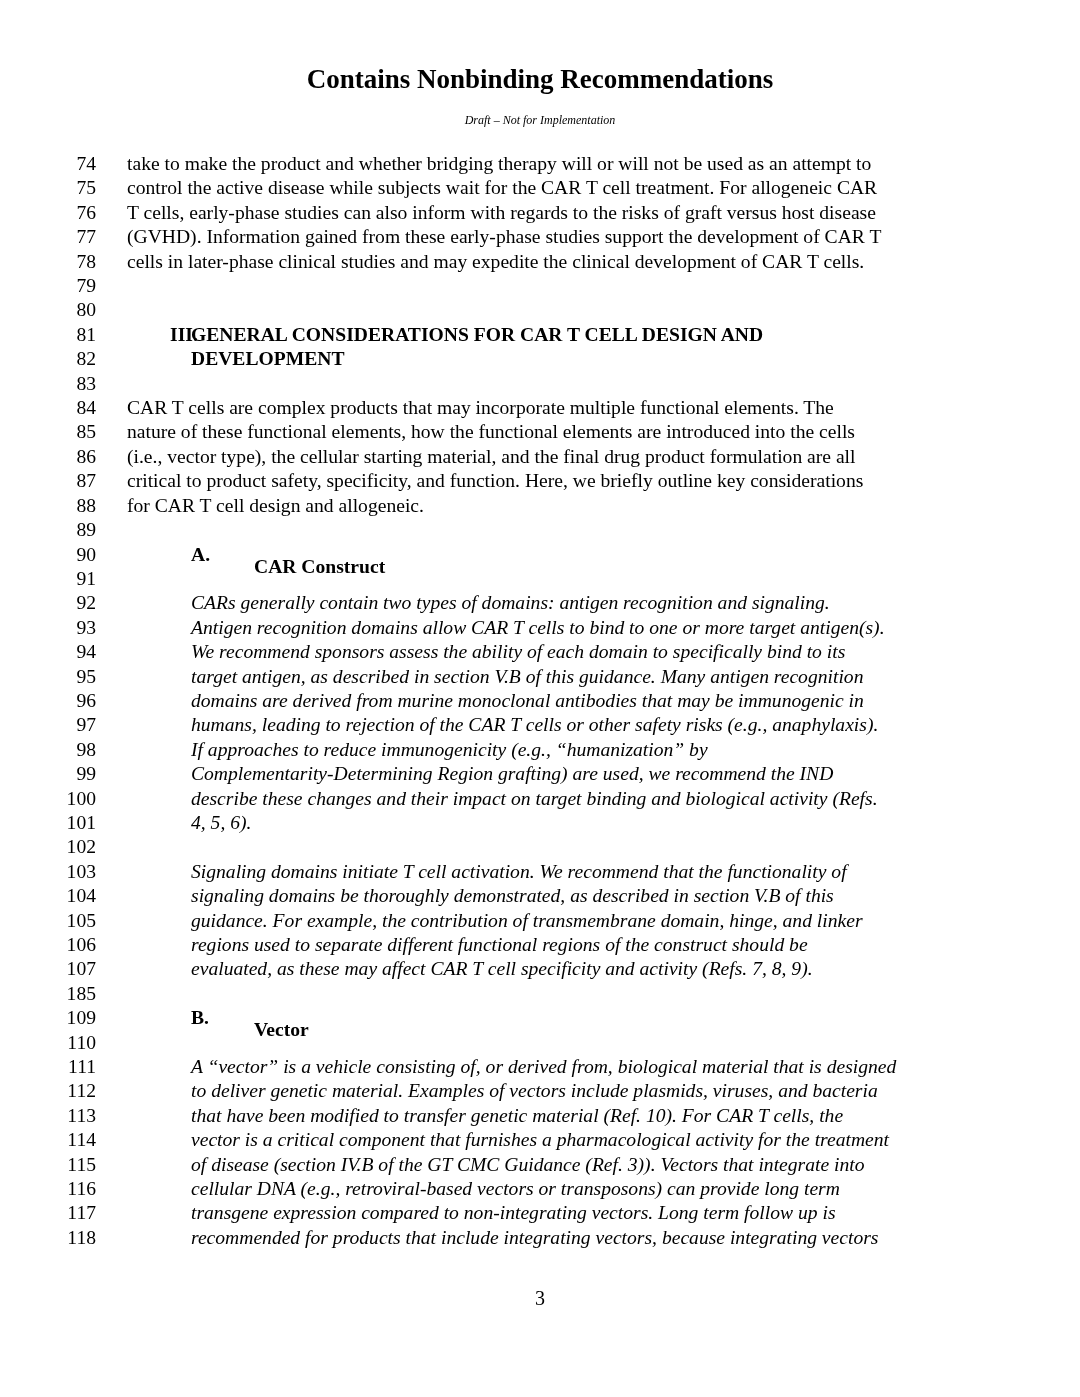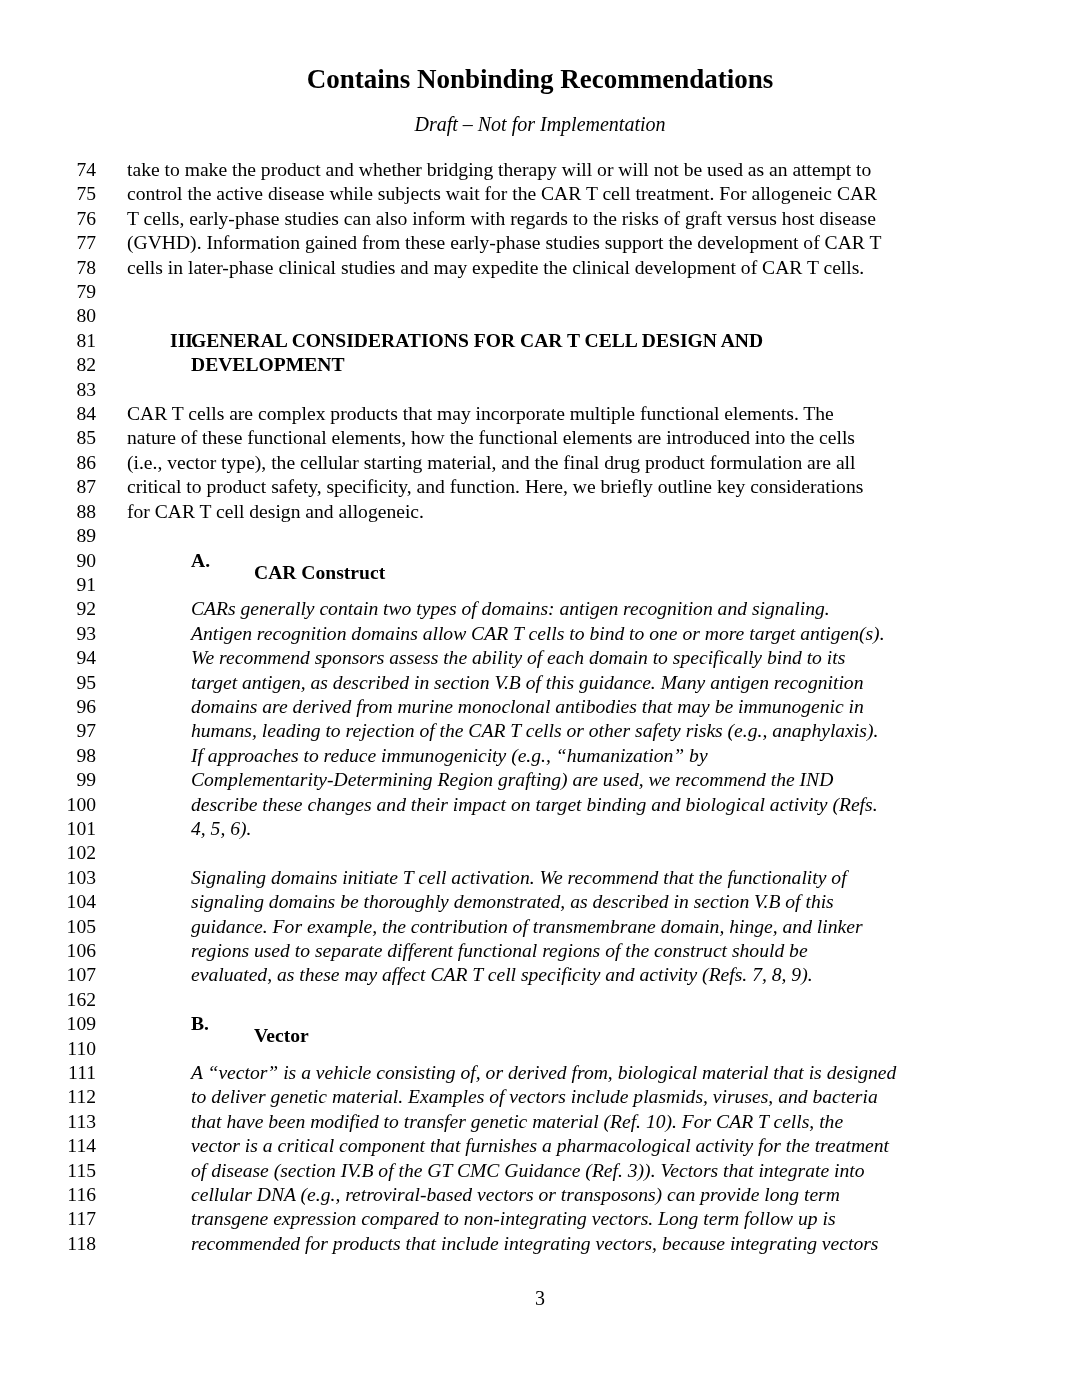--- a/index.html
+++ b/index.html
@@ -1,22 +1,22 @@
 <!DOCTYPE html>
 <html><head>
 <meta charset="utf-8">
 <style>
   html, body { margin: 0; padding: 0; background: #ffffff; }
   body { width: 1080px; height: 1397px; position: relative; overflow: hidden;
          font-family: "Liberation Serif", serif; color: #000; }
   .header-title { position: absolute; top: 64px; left: 0; width: 1080px; text-align: center;
                   font-weight: bold; font-size: 27px; }
   .header-sub { position: absolute; top: 113px; left: 0; width: 1080px; text-align: center;
-                font-style: italic; font-size: 20px; }
-  .lines { position: absolute; top: 158px; left: 0; width: 1080px; }
+                font-style: italic; font-size: 12px; }
+  .lines { position: absolute; top: 152px; left: 0; width: 1080px; }
   .line { position: relative; height: 24.42px; line-height: 24.42px; font-size: 19.6px; white-space: nowrap; }
   .ln { position: absolute; right: 984px; text-align: right; }
   .txt { position: absolute; left: 127px; }
   .txt.indent { left: 191px; font-style: italic; }
   .sec-num { position: absolute; left: 127px; font-weight: bold; margin-left: 43px; }
   .sec-title { position: absolute; left: 191px; font-weight: bold; }
   .sub-num { position: absolute; left: 191px; font-weight: bold; }
   .sub-title { position: absolute; left: 254px; font-weight: bold; margin-top: 12px; }
   .page-num { position: absolute; top: 1287px; left: 0; width: 1080px; text-align: center; font-size: 20px; }
 </style>
@@ -160,21 +160,21 @@
       </div>
     <div class="line">
         <span class="ln">106</span>
         <span class="txt indent">regions used to separate different functional regions of the construct should be</span>
       </div>
     <div class="line">
         <span class="ln">107</span>
         <span class="txt indent">evaluated, as these may affect CAR T cell specificity and activity (Refs. 7, 8, 9).</span>
       </div>
     <div class="line">
-        <span class="ln">162</span>
+        <span class="ln">185</span>
       </div>
 
     <div class="line">
         <span class="ln">109</span>
         <span class="sub-num">B.</span>
         <span class="sub-title">Vector</span>
       </div>
     <div class="line">
         <span class="ln">110</span>
       </div>

